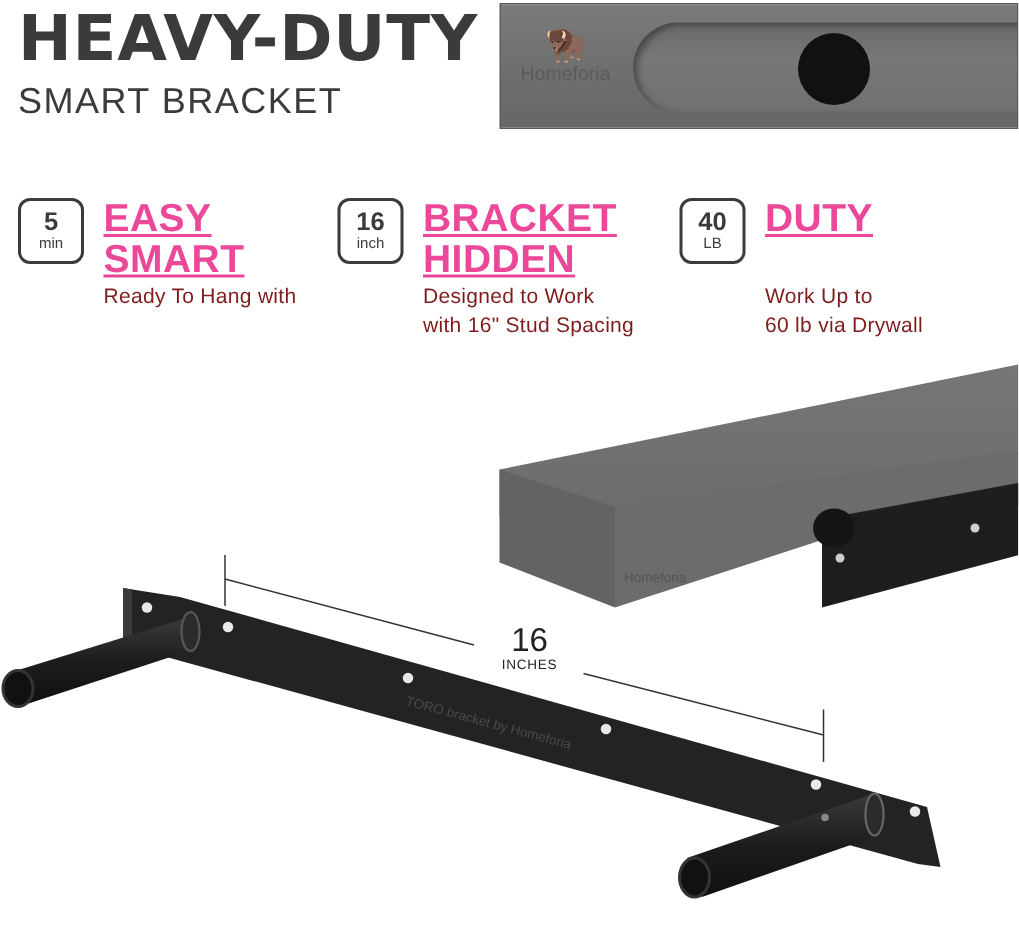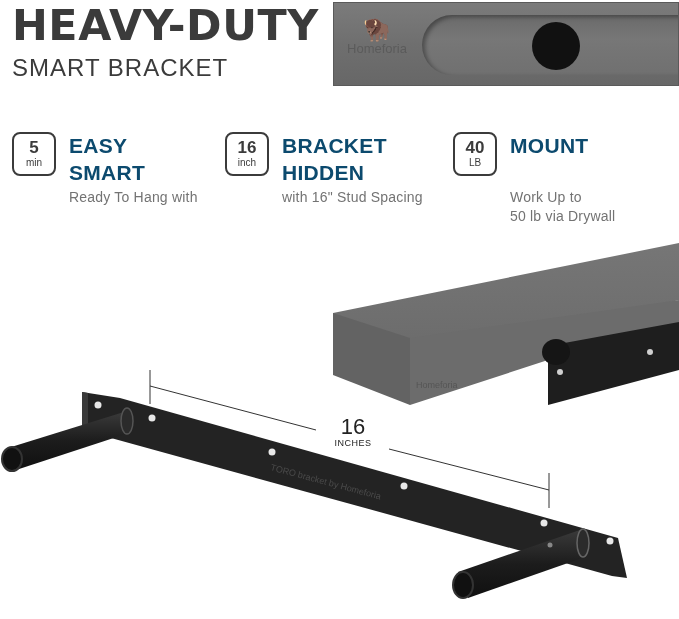--- a/index.html
+++ b/index.html
@@ -8,22 +8,22 @@
   .title2 { position:absolute; left:12px; top:48px; font-size:24px; font-weight:300; color:#3b3b3b; letter-spacing:1px; line-height:40px; }
   .top-photo { position:absolute; left:333px; top:2px; width:346px; height:84px; background:linear-gradient(180deg,#7b7b7b,#6f6f6f 50%,#676767); border:1px solid #5a5a5a; box-sizing:border-box; overflow:hidden; }
   .top-photo .groove { position:absolute; left:88px; top:12px; width:300px; height:60px; border-radius:30px 0 0 30px; background:linear-gradient(180deg,#6a6a6a,#777 40%,#707070); box-shadow: inset 3px 2px 4px rgba(0,0,0,0.35); }
   .top-photo .hole { position:absolute; left:198px; top:19px; width:48px; height:48px; border-radius:50%; background:#111; }
   .top-photo .logo { position:absolute; left:3px; top:16px; width:80px; text-align:center; color:#5b5b5b; font-size:13px; }
   .top-photo .bison { display:block; font-size:22px; line-height:22px; color:#5a5a5a; }
   .feature { position:absolute; top:132px; }
   .badge { position:absolute; left:0; top:0; width:44px; height:44px; border:2.5px solid #3b3b3b; border-radius:8px; box-sizing:border-box; text-align:center; }
   .badge .num { display:block; font-size:17px; font-weight:700; margin-top:5px; line-height:18px; color:#3b3b3b; }
   .badge .unit { display:block; font-size:10px; line-height:11px; color:#3b3b3b; }
-  .feat-title { position:absolute; left:57px; top:0; font-size:21px; font-weight:700; line-height:27px; color:#0c4a6e; white-space:nowrap; letter-spacing:0.3px; }
-  .feat-desc { position:absolute; left:57px; top:56px; font-size:14px; line-height:19px; color:#737373; white-space:nowrap; font-weight:300; letter-spacing:0.2px; }
+  .feat-title { position:absolute; left:57px; top:0; font-size:26px; font-weight:700; line-height:27px; color:#ec4899; white-space:nowrap; letter-spacing:0.3px;text-decoration:underline; }
+  .feat-desc { position:absolute; left:57px; top:56px; font-size:14px; line-height:19px; color:#7f1d1d; white-space:nowrap; font-weight:300; letter-spacing:0.2px; }
   .dim-label { position:absolute; left:328px; top:416px; text-align:center; width:50px; color:#222; }
   .dim-label .n { display:block; font-size:22px; line-height:22px; }
   .dim-label .u { display:block; font-size:9px; letter-spacing:0.5px; }
   svg.art { position:absolute; left:0; top:0; }
 </style>
 </head>
 <body>
 
 <div class="title1">HEAVY-DUTY</div>
 <div class="title2">SMART BRACKET</div>
@@ -54,35 +54,36 @@
 <div class="feature" style="left:225px;">
   <div class="badge">
     <span class="num">16</span>
     <span class="unit">inch</span>
   </div>
   <div class="feat-title">
     <div>BRACKET</div>
     <div>HIDDEN</div>
   </div>
   <div class="feat-desc">
+    <div>Designed to Work</div>
     <div>with 16" Stud Spacing</div>
   </div>
 </div>
 
 <div class="feature" style="left:453px;">
   <div class="badge">
     <span class="num">40</span>
     <span class="unit">LB</span>
   </div>
   <div class="feat-title">
-    <div>MOUNT</div>
+    <div>DUTY</div>
   </div>
   <div class="feat-desc">
     <div>Work Up to</div>
-    <div>50 lb via Drywall</div>
+    <div>60 lb via Drywall</div>
   </div>
 </div>
 
 <svg class="art" width="679" height="619" viewBox="0 0 679 619">
   <defs>
     <linearGradient id="shelfTop" x1="0" y1="0" x2="0" y2="1">
       <stop offset="0" stop-color="#767676"></stop>
         <stop offset="1" stop-color="#6a6a6a"></stop>
     </linearGradient>
     <linearGradient id="tube" x1="0" y1="0" x2="0" y2="1">

